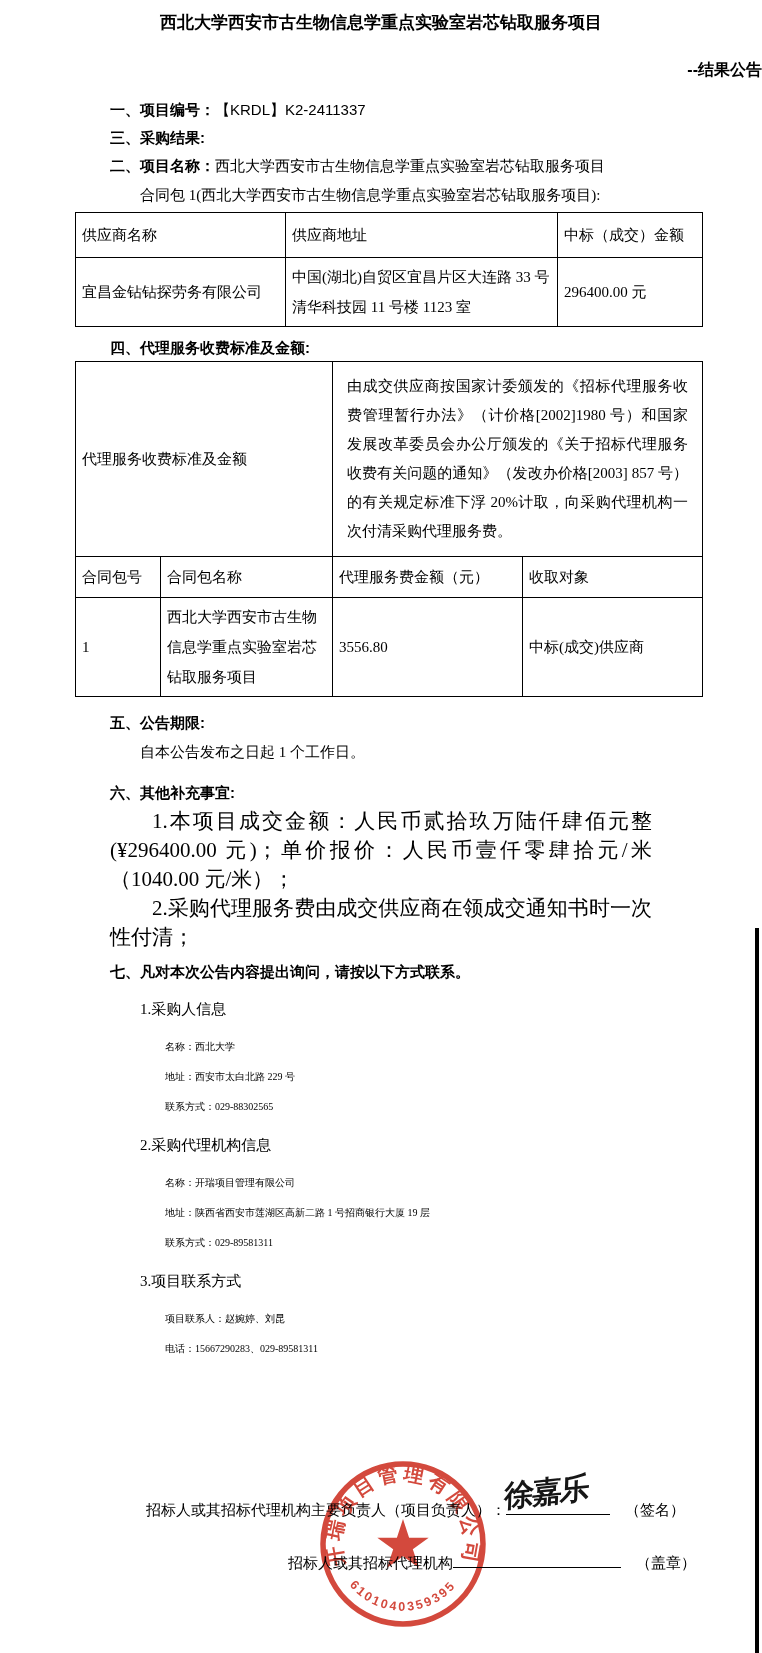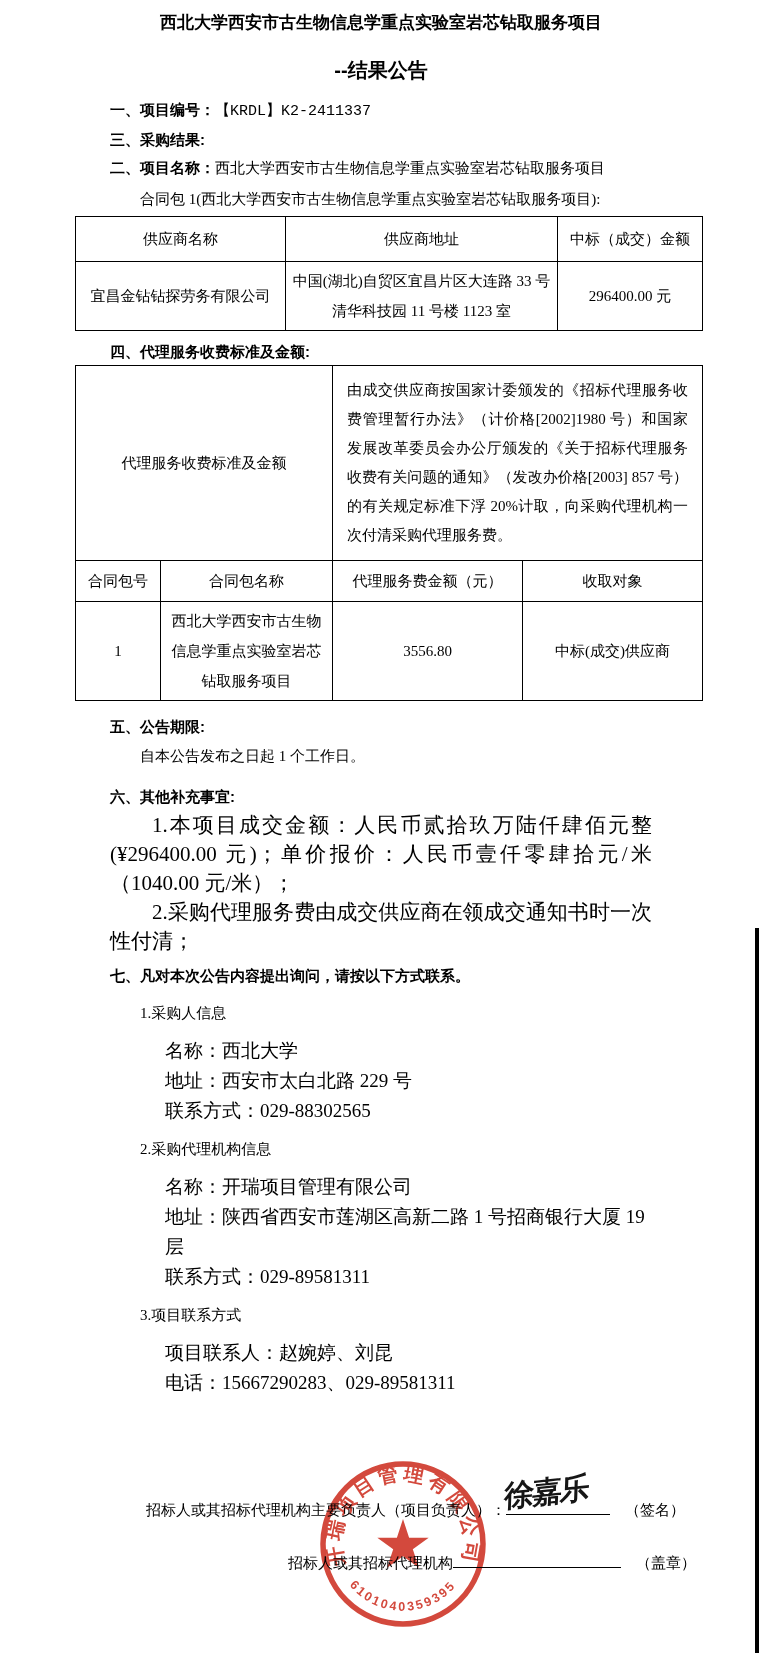--- a/index.html
+++ b/index.html
@@ -9,55 +9,55 @@
     background:#fff;color:#000;
     font-family:"Liberation Serif","DejaVu Serif",serif;
     overflow:hidden;
   }
   .title{
     padding-top:10px;text-align:center;
     font-family:"Liberation Sans","DejaVu Sans",sans-serif;
     font-weight:bold;font-size:17px;line-height:26px;
   }
   .subtitle{
-    margin-top:22px;text-align:center;
-    font-family:"Liberation Sans","DejaVu Sans",sans-serif;
-    font-weight:bold;font-size:20px;line-height:24px;
+    margin-top:22px;text-align:right;
+    font-family:"Liberation Sans","DejaVu Sans",sans-serif;
+    font-weight:bold;font-size:16px;line-height:24px;
   }
   .h-num{
     margin:0 110px;
     font-family:"Liberation Sans","DejaVu Sans",sans-serif;
     font-weight:bold;font-size:15px;line-height:28px;
   }
   .h-num.first{margin-top:14px;}
   .h-num .val{
-    font-family:Liberation Mono, monospace;
+    font-family:Liberation Sans, sans-serif;
     font-weight:normal;font-size:15px;
   }
   .h4{margin-top:8px;line-height:26px;}
   .h5{margin-top:12px;}
   .h6{margin-top:12px;}
   .h7{margin-top:6px;}
   .p-ind{
     margin:0 110px;padding-left:30px;
     font-size:15px;line-height:30px;
   }
   .p-just{
     margin:0 110px;
     font-size:21px;line-height:29px;
     text-align:justify;text-indent:2em;
   }
   .c-l1{margin:8px 110px;padding-left:30px;font-size:15px;line-height:30px;}
-  .c-l2{margin:0 110px;padding-left:55px;font-size:19px;line-height:30px;}
+  .c-l2{margin:0 110px;padding-left:55px;font-size:10px;line-height:30px;}
   table.tbl{
     margin-left:75px;border-collapse:collapse;table-layout:fixed;
     font-size:15px;
   }
   table.tbl td{
-    border:1px solid #000;text-align:center;vertical-align:middle;
+    border:1px solid #000;text-align:left;vertical-align:middle;
     padding:4px 6px;
   }
   .t1{margin-top:2px;width:627px;}
   .t1 .hr td{height:36px;}
   .t1 .dr td{height:58px;line-height:30px;}
   .t2{margin-top:0;width:627px;}
   .t2 td.feetext{
     text-align:justify;padding:10px 14px;line-height:29px;
   }
   .t2 td.feelabel{height:174px;}

